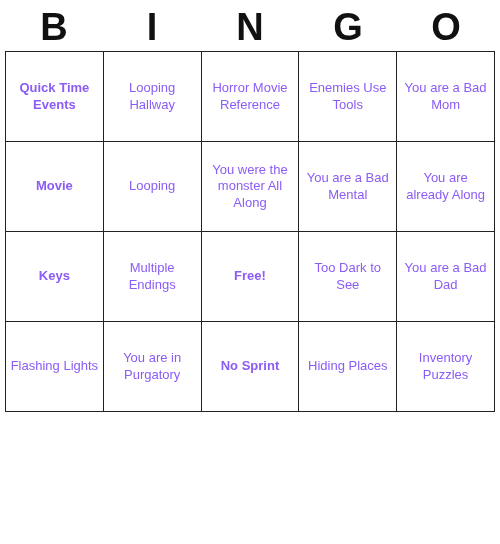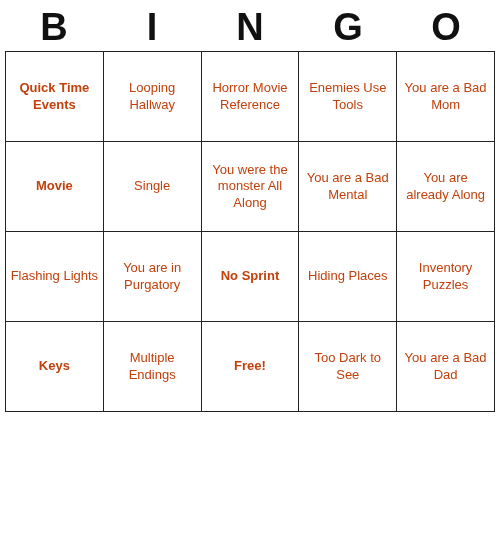--- a/index.html
+++ b/index.html
@@ -34,21 +34,21 @@
     }
     #bingo-grid td {
       border: 1.5px solid #222;
       width: 98px;
       height: 90px;
       text-align: center;
       vertical-align: middle;
       font-size: 13px;
       padding: 3px 4px;
       line-height: 1.25;
-      color: #c2410c;
+      color: #8b5cf6;
     }
     .free-cell {
       font-size: 22px;
       font-weight: bold;
     }
     .big-text {
       font-size: 20px;
       font-weight: bold;
     }
     .no-sprint {
@@ -71,33 +71,33 @@
   <tbody id="bingo-body">
       <tr>
         <td class="big-text">Quick Time Events</td>
         <td>Looping Hallway</td>
         <td>Horror Movie Reference</td>
         <td>Enemies Use Tools</td>
         <td>You are a Bad Mom</td>
       </tr>
       <tr>
         <td class="big-text">Movie</td>
-        <td>Single</td>
+        <td>Looping</td>
         <td>You were the monster All Along</td>
         <td>You are a Bad Mental</td>
         <td>You are already Along</td>
+      </tr>
+      <tr>
+        <td class="big-text">Keys</td>
+        <td>Multiple Endings</td>
+        <td class="free-cell">Free!</td>
+        <td>Too Dark to See</td>
+        <td>You are a Bad Dad</td>
       </tr>
       <tr>
         <td>Flashing Lights</td>
         <td>You are in Purgatory</td>
         <td class="no-sprint">No Sprint</td>
         <td>Hiding Places</td>
         <td>Inventory Puzzles</td>
       </tr>
-      <tr>
-        <td class="big-text">Keys</td>
-        <td>Multiple Endings</td>
-        <td class="free-cell">Free!</td>
-        <td>Too Dark to See</td>
-        <td>You are a Bad Dad</td>
-      </tr>
     </tbody>
 </table>
 
 </body></html>

